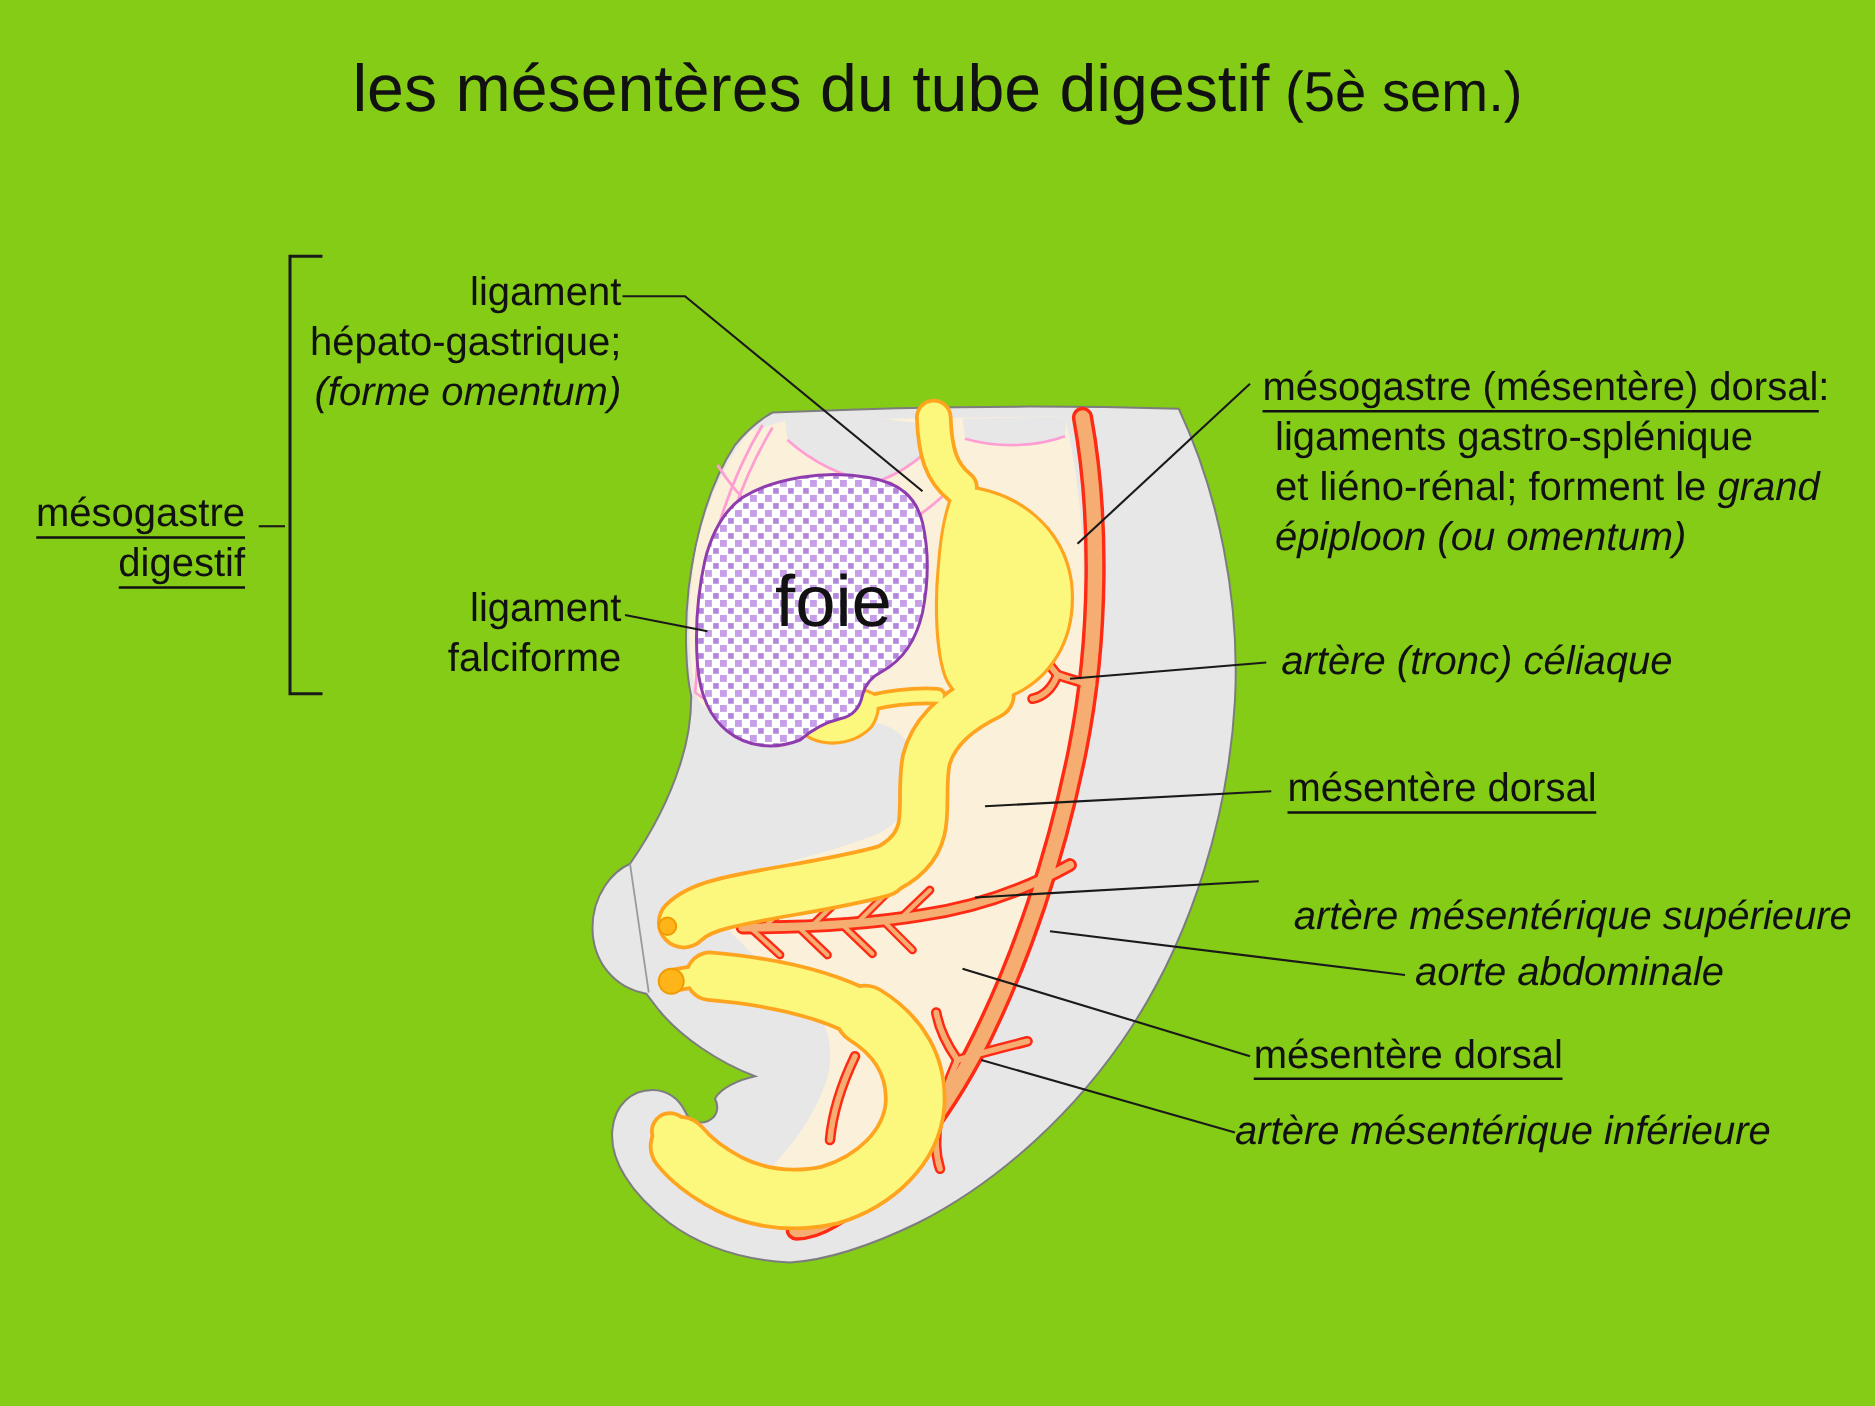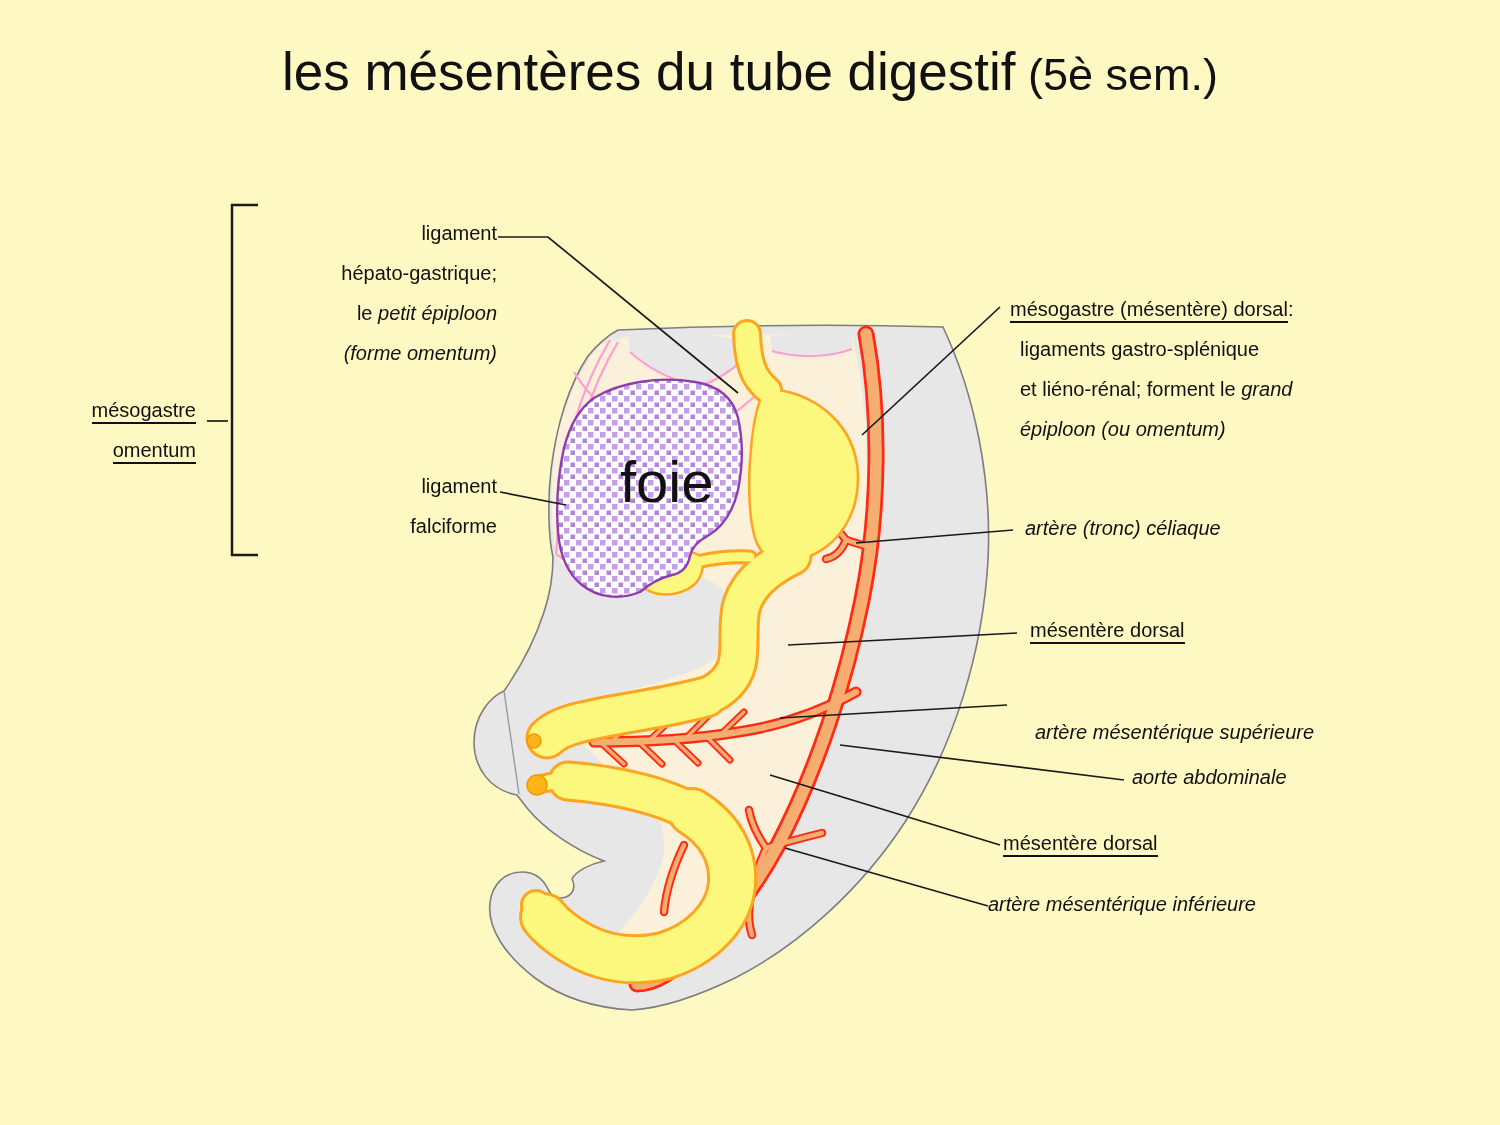--- a/index.html
+++ b/index.html
@@ -1,19 +1,19 @@
 <!DOCTYPE html>
 <html><head>
 <meta charset="utf-8">
 <style>
   html,body{margin:0;padding:0;background:#fff;}
-  .stage{position:relative;width:1500px;height:1125px;background:#fef9c3;overflow:hidden;
+  .stage{position:relative;width:1500px;height:1125px;background:#84cc16;overflow:hidden;
          font-family:"Liberation Sans", sans-serif;color:#111;}
   .stage svg{position:absolute;left:0;top:0;}
-  .lbl{position:absolute;font-size:20px;line-height:40px;white-space:nowrap;}
+  .lbl{position:absolute;font-size:32px;line-height:40px;white-space:nowrap;}
   .right{text-align:right;}
   .ital{font-style:italic;}
   .und{border-bottom:2.2px solid #111;padding-bottom:1px;}
   .title{position:absolute;left:0;top:42px;width:1500px;text-align:center;font-size:53px;line-height:60px;}
   .title .suffix{font-size:45px;}
   .foie{position:absolute;font-size:58px;}
 </style>
 </head>
 <body>
 
@@ -203,27 +203,26 @@
       <path stroke-width="2.4" d="M 258,205 L 232,205 L 232,555 L 258,555"></path>
       <path d="M 207,421 L 228,421"></path>
     </g>
   </svg>
 
   <div class="title"><span>les mésentères du tube digestif</span><span class="suffix"> (5è sem.)</span></div>
 
   <div class="lbl right" style="right:1003px;top:213px;">
     <div>ligament</div>
     <div>hépato-gastrique;</div>
-    <div><span>le </span><span class="ital">petit épiploon</span></div>
     <div class="ital">(forme omentum)</div>
   </div>
 
   <div class="lbl right" style="right:1304px;top:362px;margin-top:28px;">
     <div><span class="und">mésogastre</span></div>
-    <div><span class="und">omentum</span></div>
+    <div><span class="und">digestif</span></div>
   </div>
 
   <div class="lbl right" style="right:1003px;top:466px;">
     <div>ligament</div>
     <div>falciforme</div>
   </div>
 
   <div class="foie" style="left:620px;top:448px;">foie</div>
 
   <div class="lbl ital" style="left:1025px;top:508px;">artère (tronc) céliaque</div>

